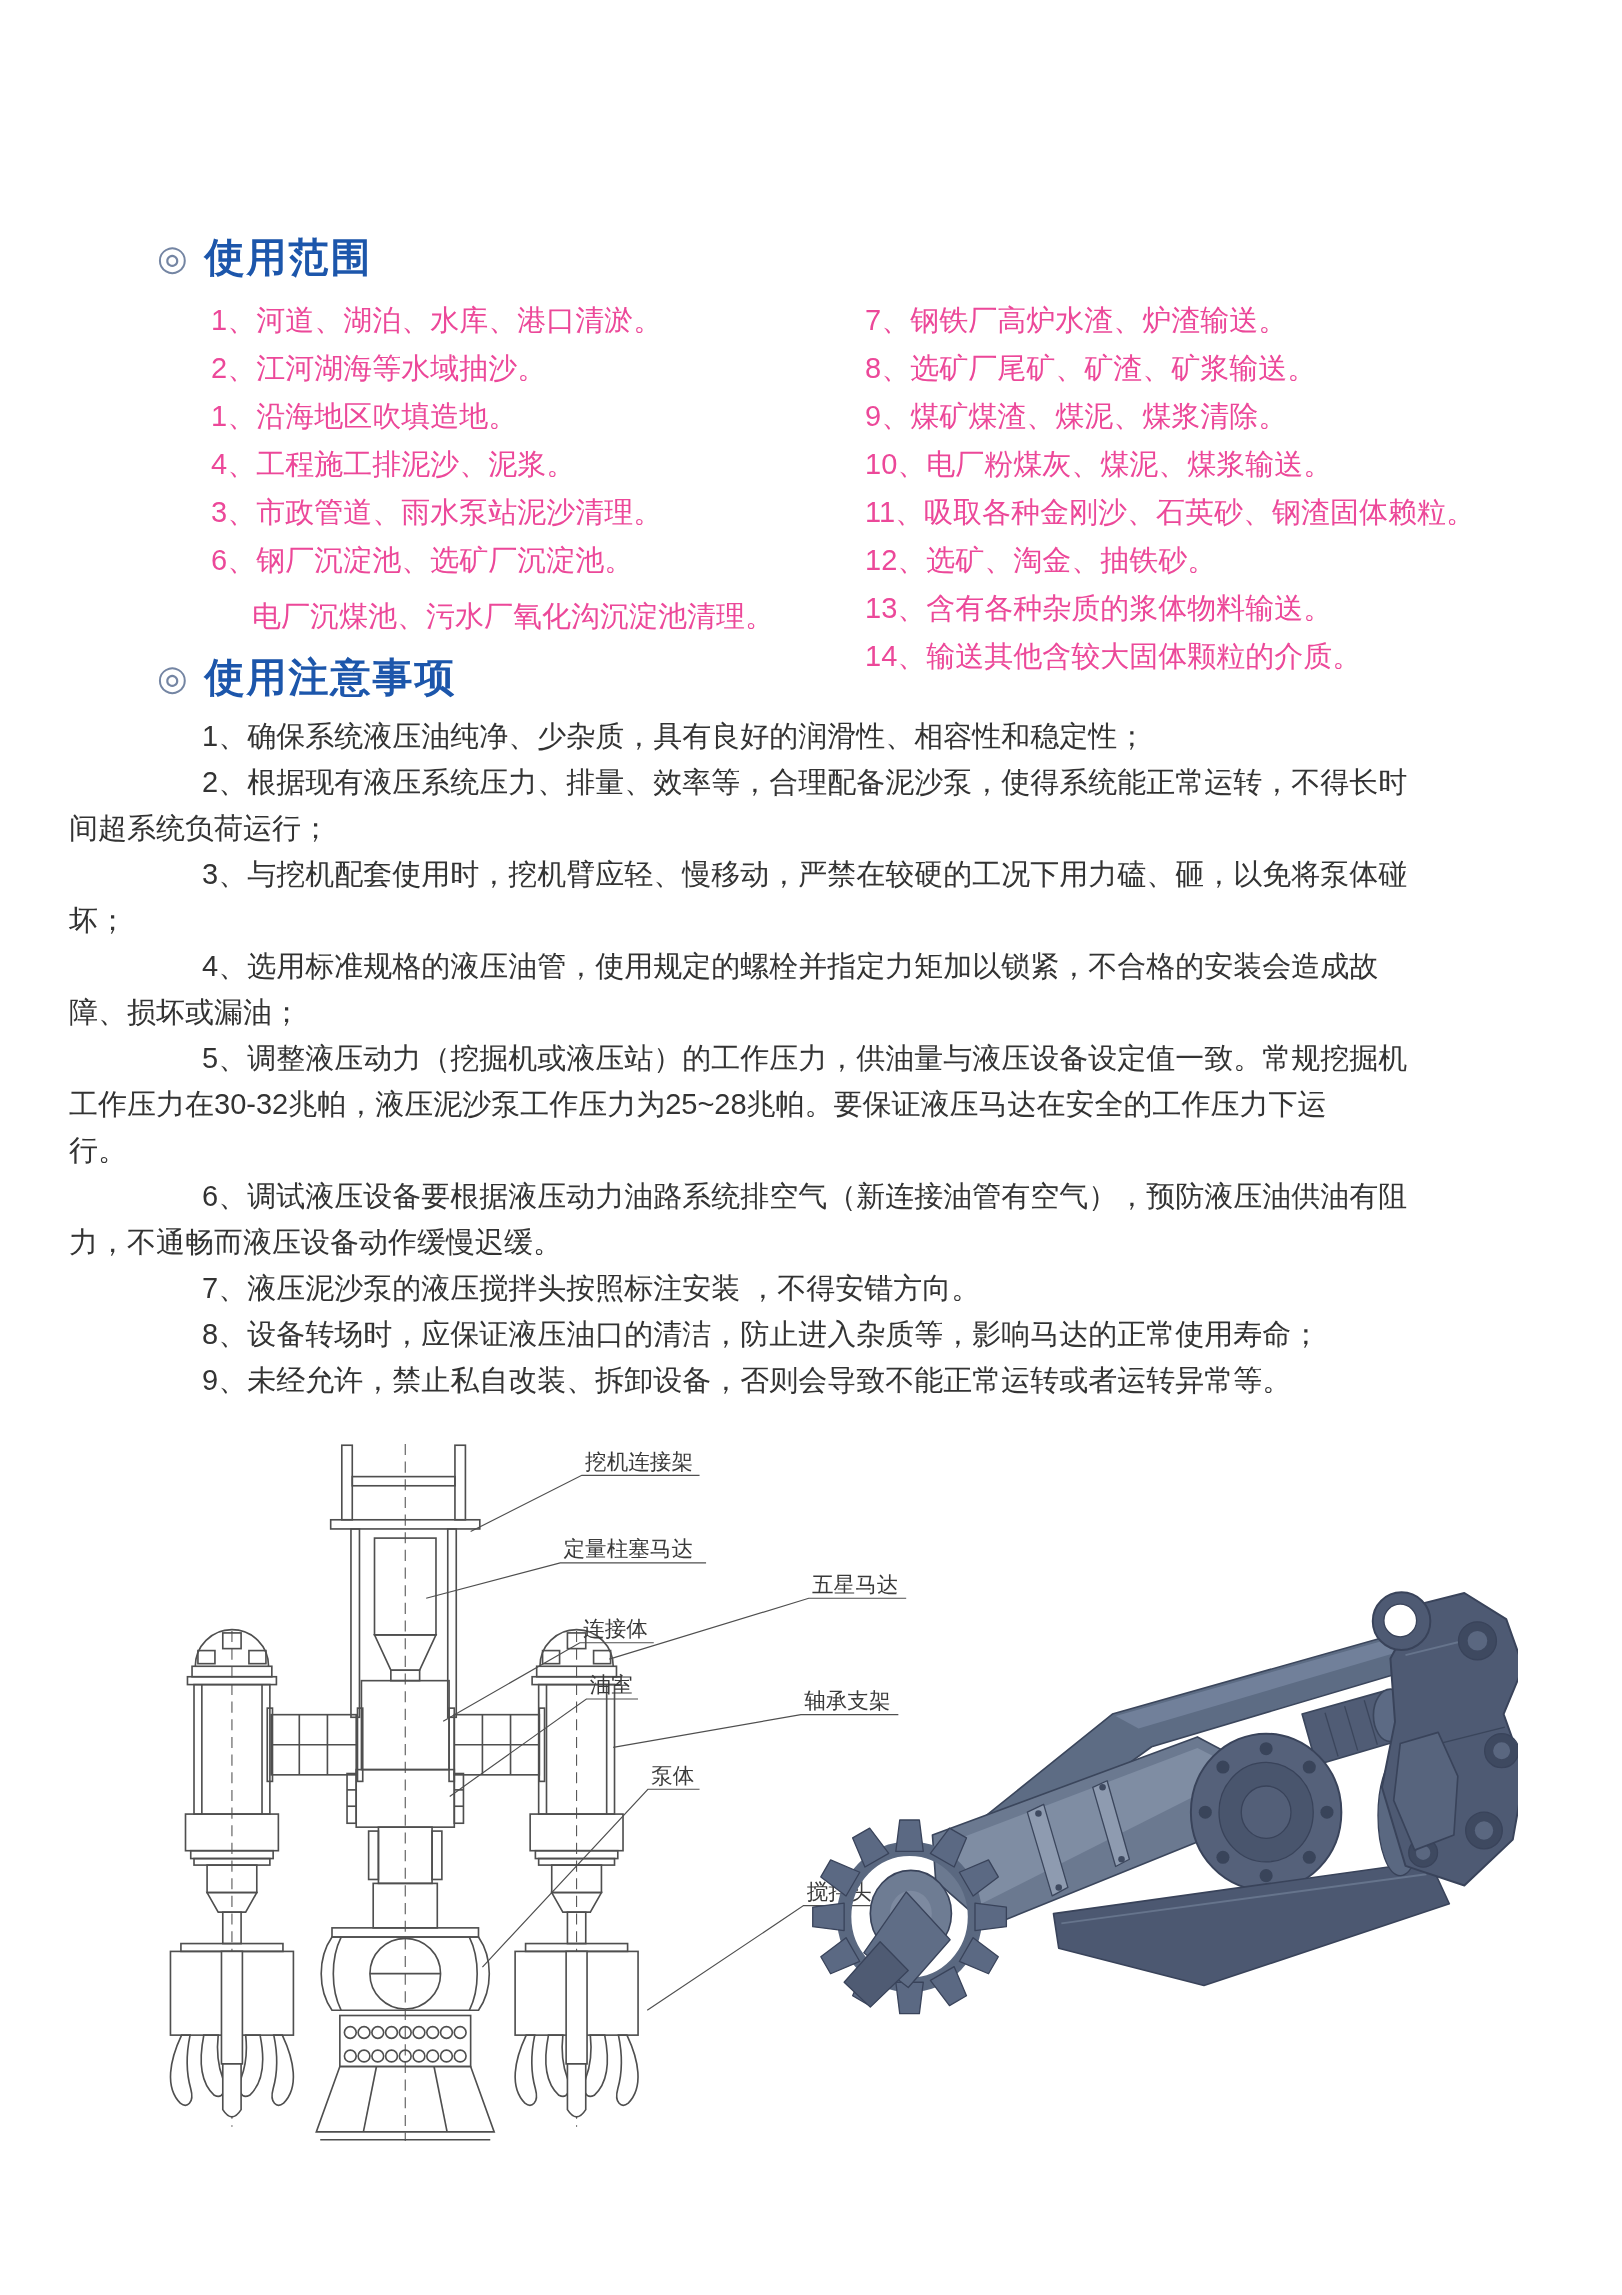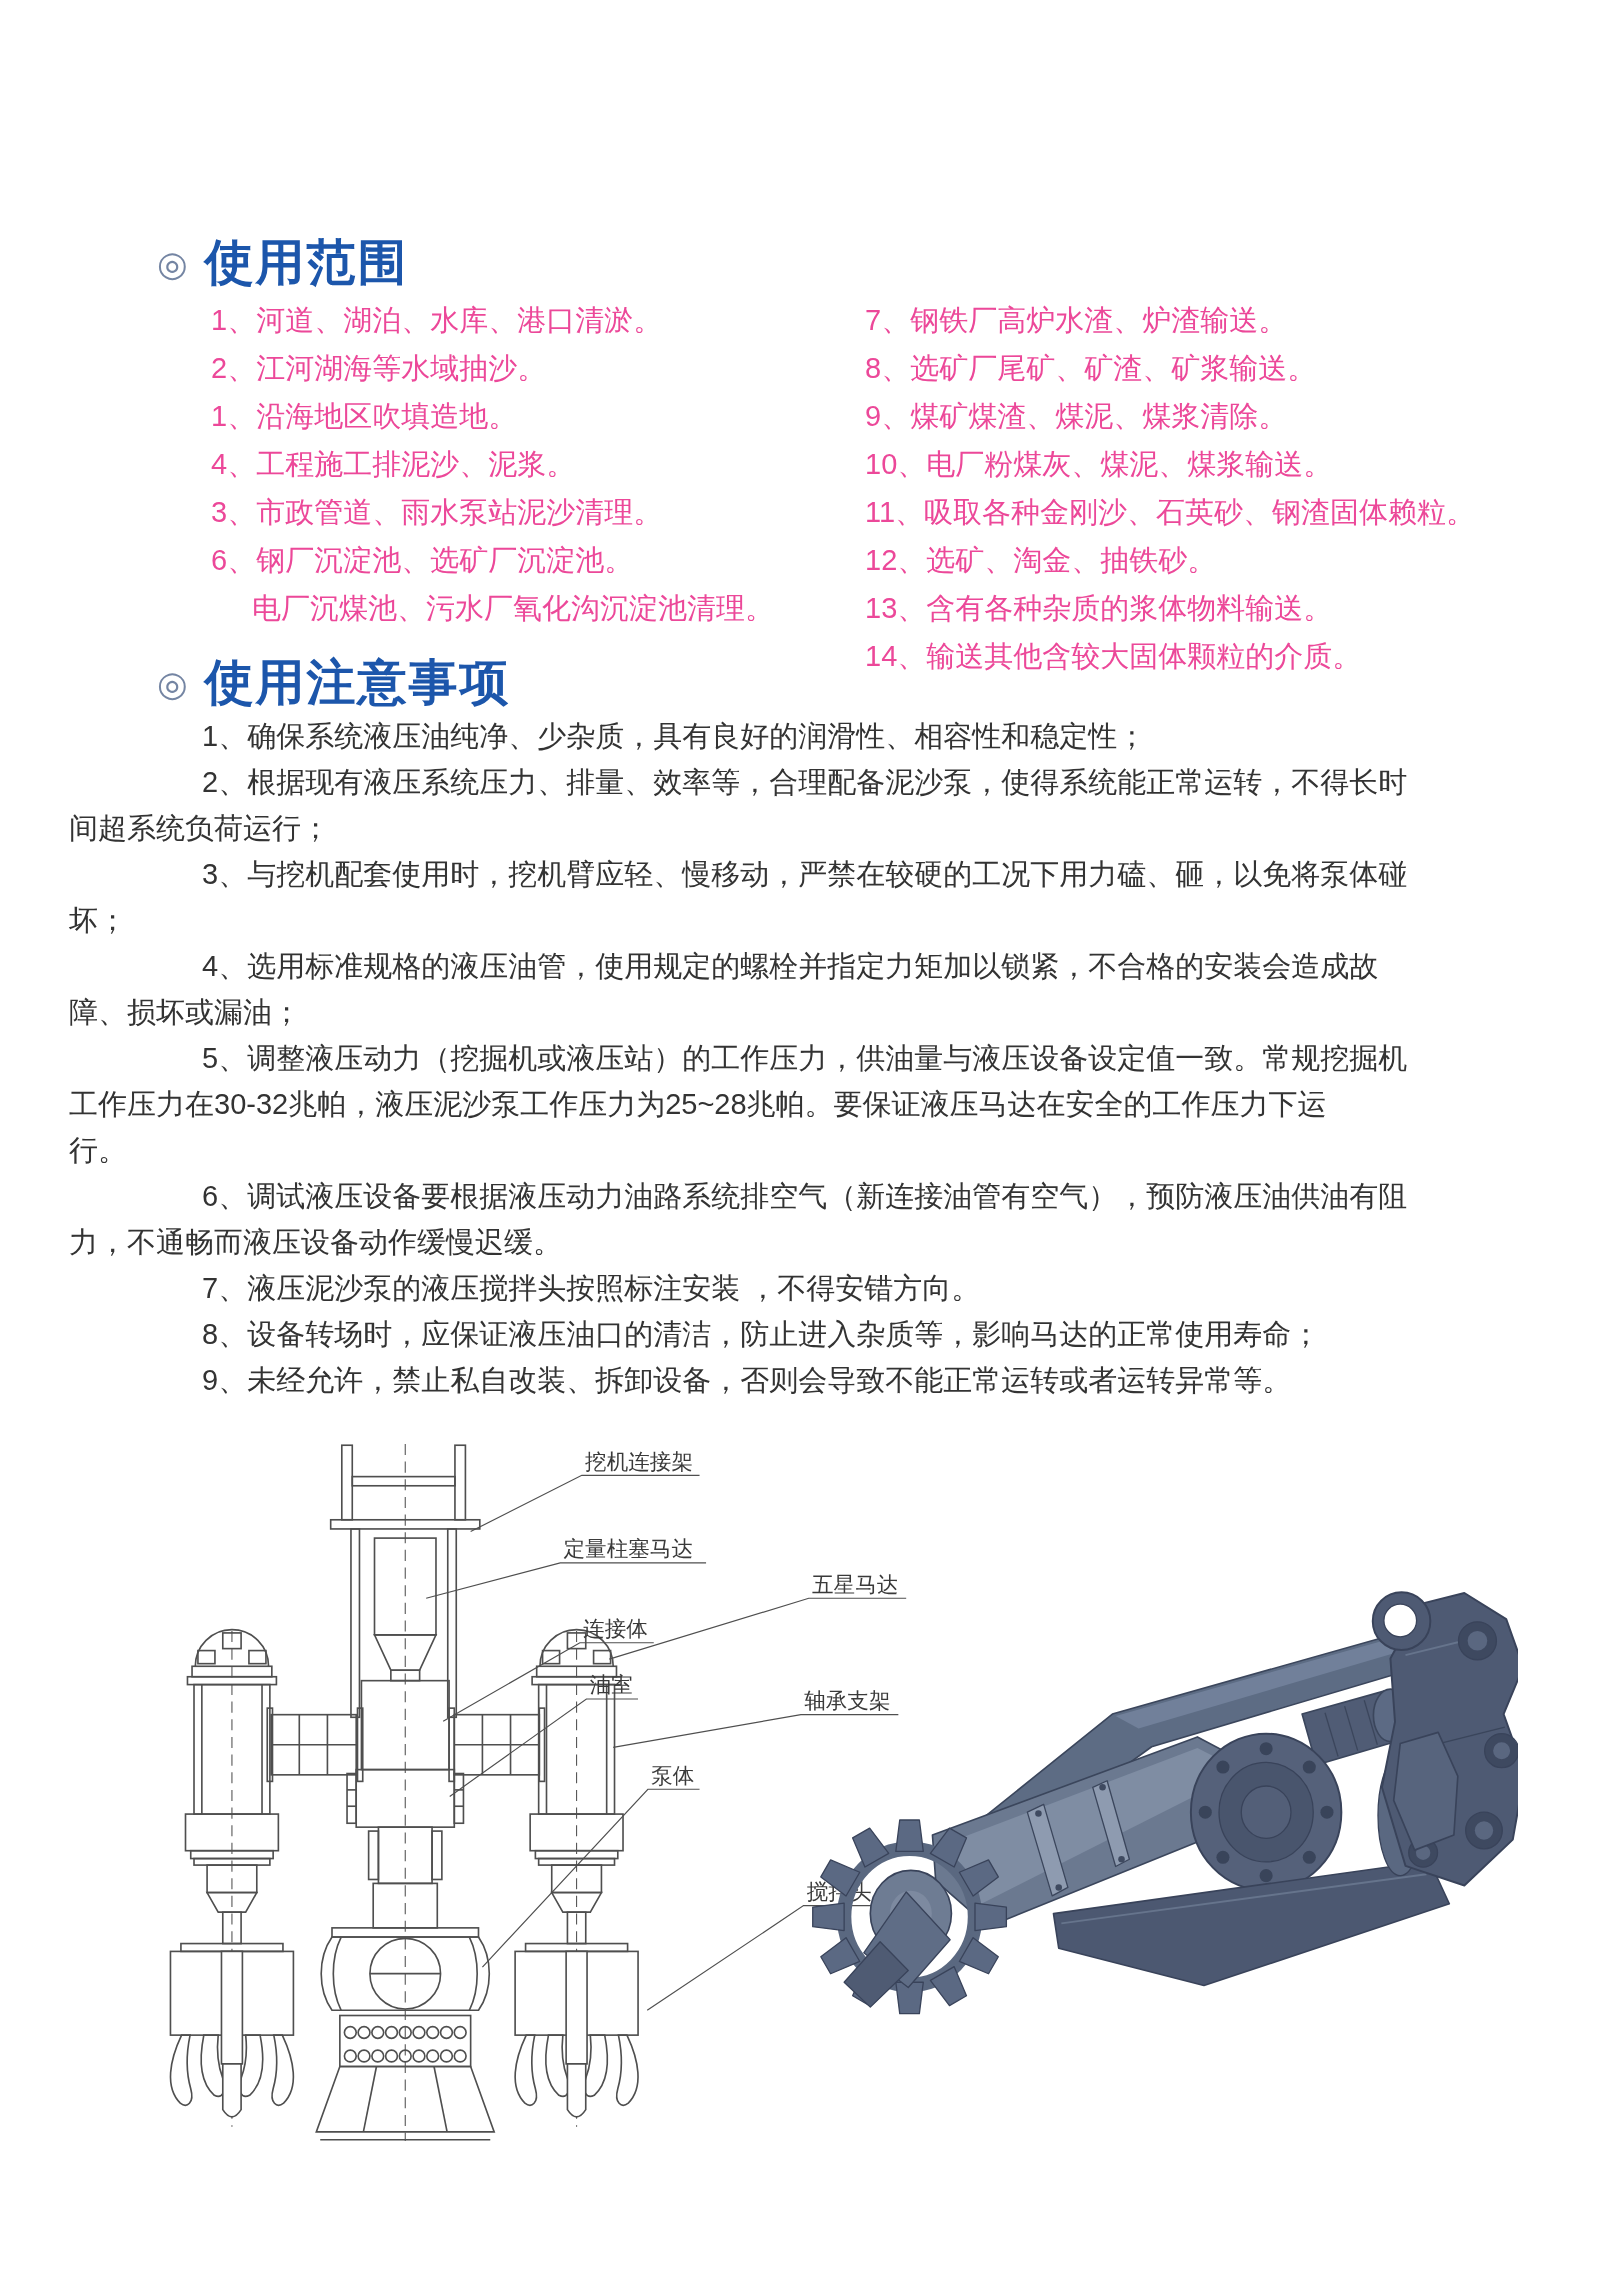--- a/index.html
+++ b/index.html
@@ -3,24 +3,24 @@
 <meta charset="utf-8">
 <style>
   html,body{margin:0;padding:0;background:#e8e8e8;}
   .page{
     position:relative;width:1623px;height:2295px;background:#ffffff;overflow:hidden;
     font-family:"Liberation Sans","DejaVu Sans",sans-serif;color:#333;
   }
   .heading{position:absolute;display:flex;align-items:center;gap:17px;white-space:nowrap;}
   .ring{font-size:35px;line-height:1;color:#7librar?}
   .ring{font-size:35px;line-height:1;color:#7485a3;font-weight:400;}
-  .htxt{font-size:49px;font-weight:700;color:#1c56ab;letter-spacing:2px;}
+  .htxt{font-size:40px;font-weight:700;color:#1c56ab;letter-spacing:2px;}
   .col{position:absolute;font-size:29px;line-height:48px;white-space:nowrap;color:#ec4899;}
   .li{height:48px;}
-  .li.cont{padding-left:41px;}
+  .li.cont{padding-left:41px;margin-top:8px;}
   .paras{position:absolute;left:69px;top:713px;width:1476px;font-size:29px;line-height:46px;color:#333;}
   .pl{white-space:nowrap;height:46px;}
   .pl.first{padding-left:133px;}
   .tech{position:absolute;left:124px;top:1440px;}
   .tech rect,.tech line,.tech path,.tech circle,.tech polygon,.tech polyline{fill:none;stroke:#4f4f4f;stroke-width:2.5;}
   .tech .dash{stroke-dasharray:17 10;stroke-width:1.6;}
   .tech .wfill{fill:#ffffff;}
   .tech text{fill:#3a3a3a;stroke:none;font-size:33px;font-family:"Liberation Sans","DejaVu Sans",sans-serif;}
   .tech .leader{stroke-width:1.8;}
   .r3{position:absolute;left:746px;top:1557px;}

